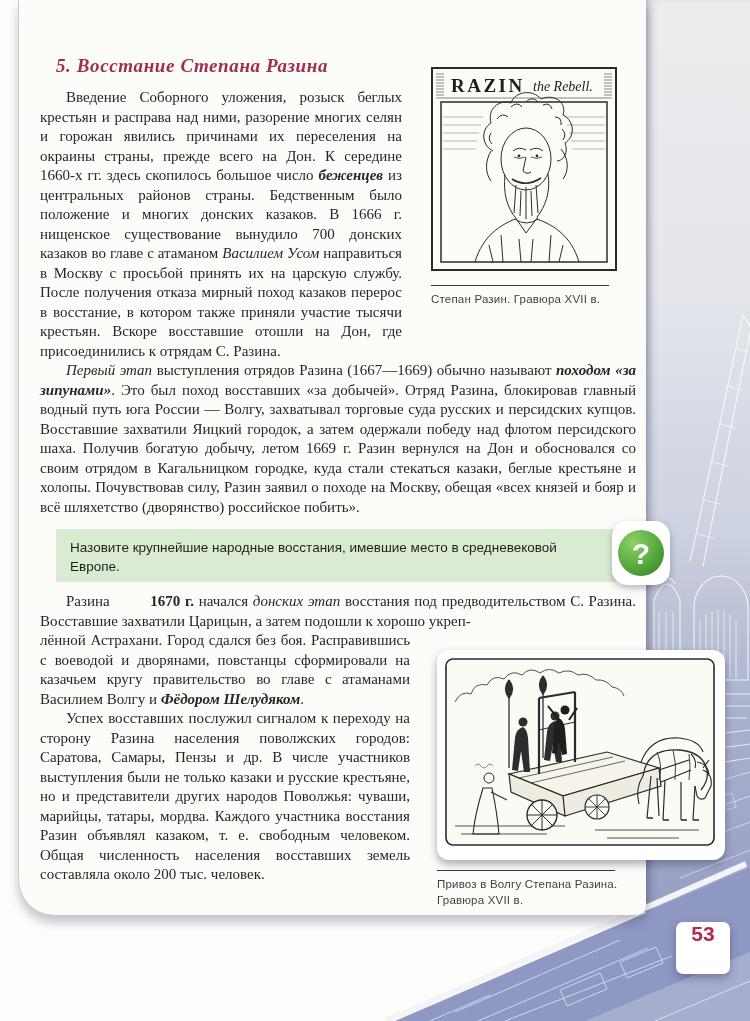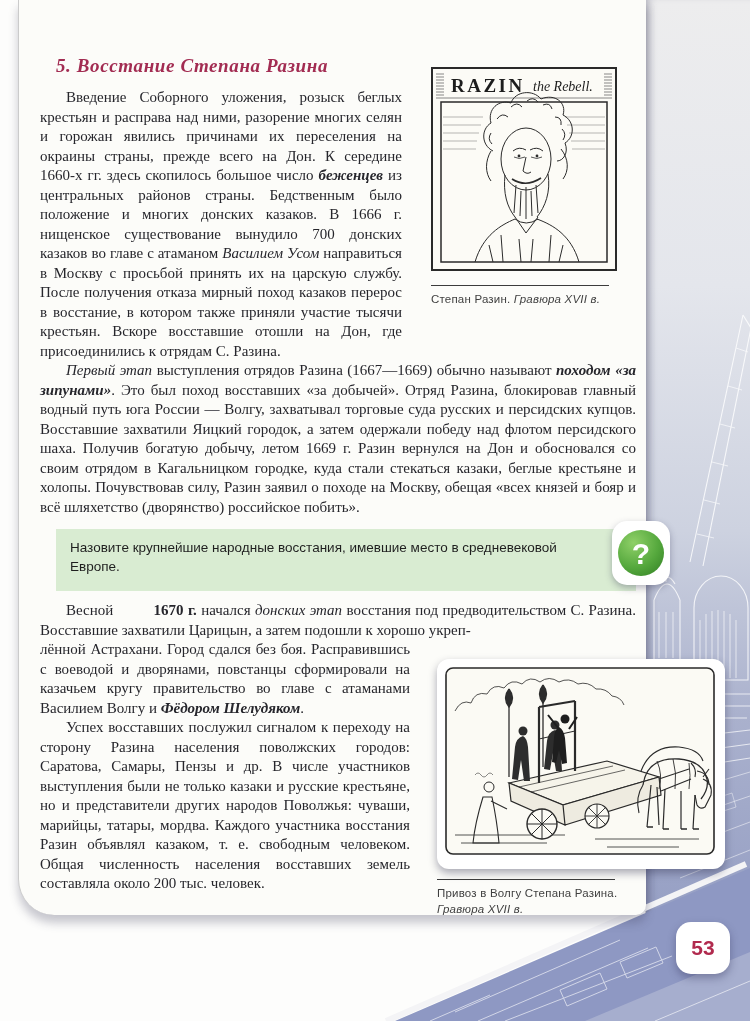--- a/index.html
+++ b/index.html
@@ -31,42 +31,42 @@
   .seg-i{font-style:italic;}
   .seg-b{font-weight:bold;margin-left:36px;}
   .seg-bi{font-weight:bold;font-style:italic;}
 
   
   figure{margin:0;padding:15px;}
   .fig-portrait{float:right;width:190px;margin:2px 0 8px 14px;}
   .fig-rule{border:none;border-top:1.5px solid #3c3c3c;margin:8px 0 5px;width:178px;}
   .figcap{font-family:"Liberation Sans",sans-serif;font-size:11.5px;line-height:16px;
           color:#3f3f3f;text-align:left;text-indent:0;letter-spacing:.2px;}
-  .figcap .note{font-style:italic;}
+  .figcap .note{}
   .fig-cart{float:right;width:288px;margin:4px -104px 4px 12px;}
   .cart-card{background:#ffffff;border-radius:12px;padding:8px;
              box-shadow:0 4px 9px rgba(40,40,70,.4);}
   .cart-caption-wrap{margin-top:10px;width:190px;}
 
   
   .q-strip{position:relative;margin:12px 0 10px 16px;width:498px;background:#d9ecd2;
-           padding:9px 68px 15px 14px;font-family:"Liberation Sans",sans-serif;
+           padding:9px 68px 6px 14px;font-family:"Liberation Sans",sans-serif;
            font-size:13.5px;line-height:19px;color:#1f1f1f;text-align:left;text-indent:0;}
   .q-card{position:absolute;right:-34px;top:-8px;width:58px;height:64px;background:#fff;
           border-radius:15px;box-shadow:0 3px 7px rgba(50,50,80,.35);
           display:flex;align-items:center;justify-content:center;}
   .q-circle{width:46px;height:46px;border-radius:50%;
             background:radial-gradient(circle at 34% 28%,#8fd068,#55a83d 55%,#2f7d22 100%);
             color:#fff;font-family:"Liberation Sans",sans-serif;font-weight:bold;font-size:30px;
             display:flex;align-items:center;justify-content:center;}
 
   
   .page-badge{position:absolute;left:676px;top:922px;width:54px;height:52px;z-index:4;
-              background:#ffffff;border-radius:15px;box-shadow:0 4px 8px rgba(50,50,90,.4);
-              display:flex;align-items:center;justify-content:center;
+              background:#ffffff;border-radius:7px;box-shadow:0 4px 8px rgba(50,50,90,.4);
+              display:flex;justify-content:center;
               font-family:"Liberation Sans",sans-serif;font-weight:bold;font-size:21px;color:#b12a4e;}
 
   .clear{clear:both;}
 </style>
 </head>
 <body>
 
 <div class="canvas">
 
   <div class="band">
@@ -146,21 +146,21 @@
     <p><span class="seg-r">Введение Соборного уложения, розыск беглых крестьян и расправа над ними, разорение многих селян и горожан явились причинами их переселения на окраины страны, прежде всего на Дон. К середине 1660-х гг. здесь скопилось большое число </span><span class="seg-bi">беженцев</span><span class="seg-r"> из центральных районов страны. Бедственным было положение и многих донских казаков. В 1666 г. нищенское существование вынудило 700 донских казаков во главе с атаманом </span><span class="seg-i">Василием Усом</span><span class="seg-r"> направиться в Москву с просьбой принять их на царскую службу. После получения отказа мирный поход казаков перерос в восстание, в котором также приняли участие тысячи крестьян. Вскоре восставшие отошли на Дон, где присоединились к отрядам С. Разина.</span></p>
     <p><span class="seg-i">Первый этап</span><span class="seg-r"> выступления отрядов Разина (1667—1669) обычно называют </span><span class="seg-bi">походом «за зипунами»</span><span class="seg-r">. Это был поход восставших «за добычей». Отряд Разина, блокировав главный водный путь юга России — Волгу, захватывал торговые суда русских и персидских купцов. Восставшие захватили Яицкий городок, а затем одержали победу над флотом персидского шаха. Получив богатую добычу, летом 1669 г. Разин вернулся на Дон и обосновался со своим отрядом в Кагальницком городке, куда стали стекаться казаки, беглые крестьяне и холопы. Почувствовав силу, Разин заявил о походе на Москву, обещая «всех князей и бояр и всё шляхетство (дворянство) российское побить».</span></p>
 
     <div class="q-strip">
       <span>Назовите крупнейшие народные восстания, имевшие место в средневековой Европе.</span>
       <div class="q-card">
         <div class="q-circle">?</div>
       </div>
     </div>
 
-    <p><span class="seg-r">Весной </span><span class="seg-b">1670 г.</span><span class="seg-r"> начался </span><span class="seg-i">донских этап</span><span class="seg-r"> восстания под предводительством С. Разина. Восставшие захватили Царицын, а затем подошли к хорошо укреп-</span></p>
+    <p><span class="seg-r">Разина </span><span class="seg-b">1670 г.</span><span class="seg-r"> начался </span><span class="seg-i">донских этап</span><span class="seg-r"> восстания под предводительством С. Разина. Восставшие захватили Царицын, а затем подошли к хорошо укреп-</span></p>
 
     <figure class="fig-cart">
       <div class="cart-card">
         <svg width="270" height="188" viewBox="0 0 270 188">
           <rect x="1" y="1" width="268" height="186" rx="7" fill="#fbfaf4" stroke="#2a2a2a" stroke-width="1.6"></rect>
           <g stroke="#2a2a2a" fill="none" stroke-width="1">
             <path d="M10 44 q6 -12 16 -8 q4 -12 16 -9 q6 -11 17 -6 q7 -10 18 -4 q8 -9 18 -2 q9 -7 19 0 q10 -5 19 2 q10 -3 18 5 q10 -1 16 7 q9 1 12 9" stroke-width="0.9" opacity="0.9"></path>
             <path d="M10 168 h110 M16 176 h86 M150 172 h104 M162 180 h72" stroke-width="0.8"></path>
             <path d="M64 116 L162 94 L214 110 L118 138 Z" fill="#f6f4ea" stroke-width="1.2"></path>
             <path d="M64 116 L66 134 L120 158 L118 138 Z M118 138 L120 158 L216 128 L214 110 Z" fill="#eeebe0" stroke-width="1.2"></path>

